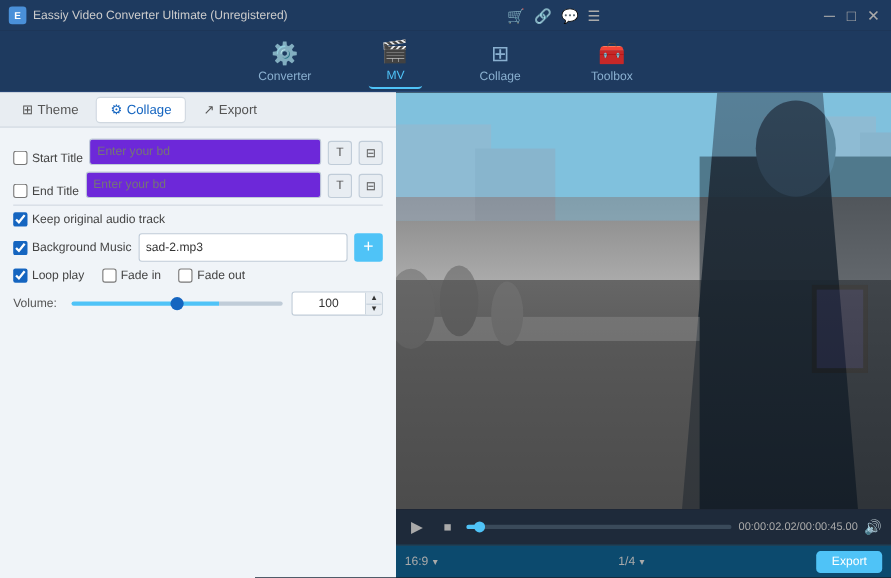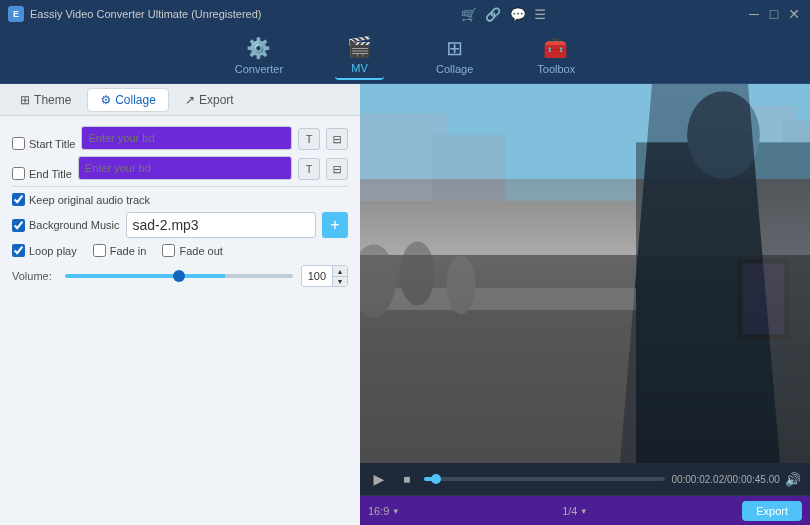--- a/index.html
+++ b/index.html
@@ -163,21 +163,21 @@
       align-items: center;
       gap: 6px;
       margin-bottom: 6px;
     }
     .music-select {
       flex: 1;
       height: 26px;
       border: 1px solid #c0ccd8;
       border-radius: 3px;
       background: white;
-      font-size: 14px;
+      font-size: 11px;
       padding: 0 6px;
       appearance: none;
       color: #333;
     }
     .add-btn {
       width: 26px;
       height: 26px;
       background: #4fc3f7;
       border: none;
       border-radius: 3px;
@@ -224,21 +224,21 @@
       background: linear-gradient(to right, #4fc3f7 40%, #c0ccd8 40%);
     }
     .number-box {
       display: flex;
       align-items: center;
       border: 1px solid #c0ccd8;
       border-radius: 3px;
       background: white;
       overflow: hidden;
     }
-    .number-val { padding: 2px 6px; font-size: 11px; min-width: 28px; text-align: center; }
+    .number-val { padding: 2px 24px; font-size: 11px; min-width: 28px; text-align: center; }
     .spin-col { display: flex; flex-direction: column; border-left: 1px solid #c0ccd8; }
     .spin-arrow { width: 14px; height: 10px; display: flex; align-items: center; justify-content: center; cursor: pointer; background: #e8edf2; font-size: 7px; }
     .spin-arrow:last-child { border-top: 1px solid #c0ccd8; }
 
     
     .right-panel {
       flex: 1;
       background: #111;
       display: flex;
       flex-direction: column;
@@ -304,21 +304,21 @@
       transform: translate(-50%, -50%);
       width: 10px;
       height: 10px;
       border-radius: 50%;
       background: #4fc3f7;
     }
     .time-display { color: #aaa; font-size: 10px; white-space: nowrap; }
     .volume-icon { color: #aaa; font-size: 13px; cursor: pointer; }
 
     .info-bar {
-      background: #4c1d95;
+      background: #0c4a6e;
       height: 30px;
       display: flex;
       align-items: center;
       justify-content: space-between;
       padding: 0 8px;
       border-top: 1px solid #2a3a4a;
     }
     .ratio-select {
       display: flex;
       align-items: center;

